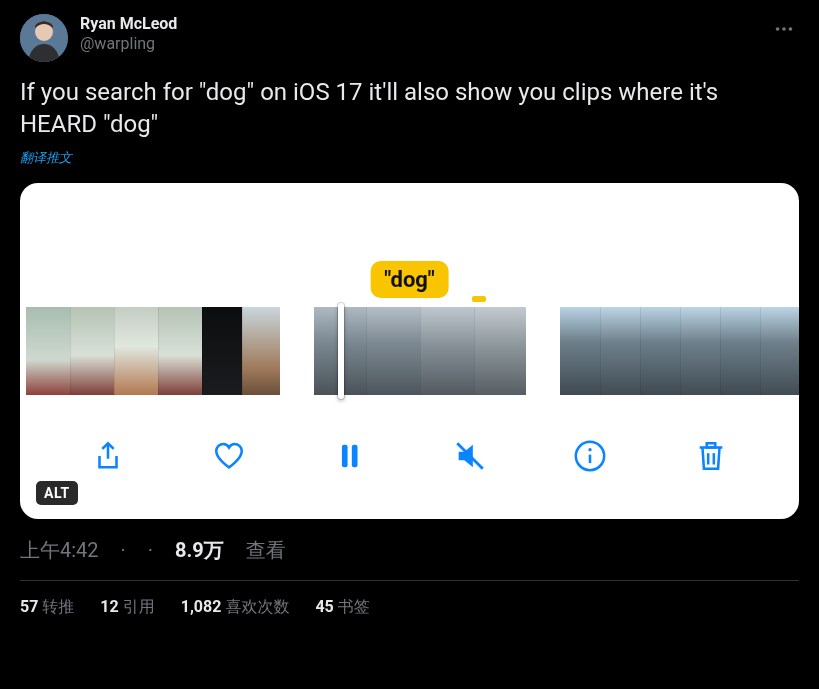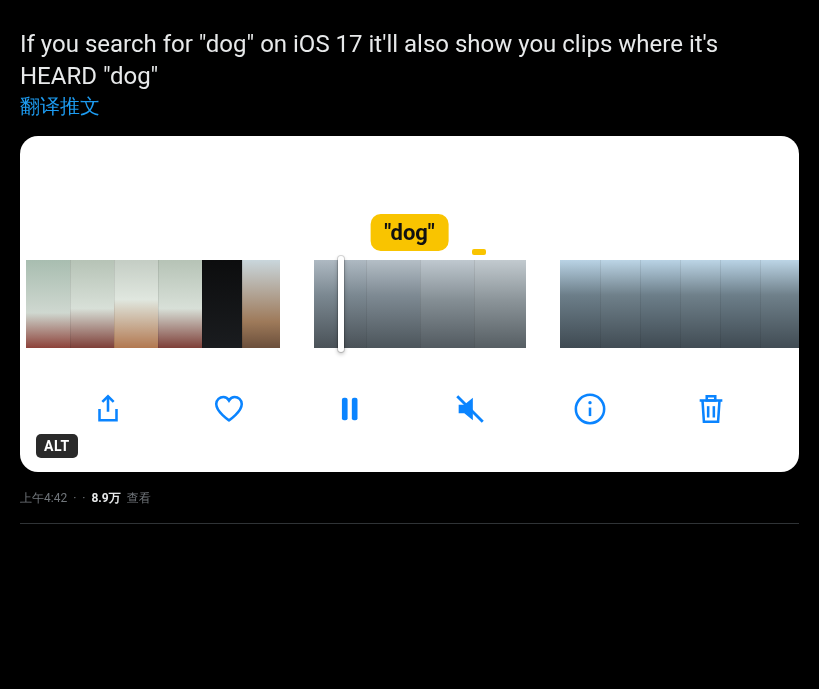--- a/index.html
+++ b/index.html
@@ -41,24 +41,25 @@
     padding: 4px;
   }
   .body-text {
     margin-top: 14px;
     font-size: 24px;
     line-height: 1.35;
     color: #e7e9ea;
     font-weight: 400;
   }
   .translate-link {
-    margin-top: 0;
+    margin-top: 8px;
     color: #1d9bf0;
-    font-size: 20px;
+    font-size: 13px;
     display: inline-block;
+    font-style: italic;
   }
   .media-card {
     margin-top: 16px;
     background: #fff;
     border-radius: 18px;
     overflow: hidden;
     position: relative;
     height: 336px;
   }
   .caption-bubble {
@@ -137,24 +138,24 @@
     color: #fff;
     font-weight: 700;
     font-size: 14px;
     padding: 4px 8px;
     border-radius: 5px;
     letter-spacing: 0.5px;
   }
   .meta-line {
     margin-top: 18px;
     color: #71767b;
-    font-size: 12px;
+    font-size: 20px;
     display: flex;
     align-items: center;
-    gap: 6px;
+    gap: 22px;
   }
   .meta-line .views-count { color: #e7e9ea; font-weight: 700; }
   .divider {
     margin-top: 16px;
     height: 1px;
     background: #2f3336;
   }
   .engagement {
     display: flex;
     gap: 26px;
@@ -175,20 +176,41 @@
   .pH { background: linear-gradient(180deg, #bfc8cf 0%, #858f95 45%, #525a60 100%); }
   .pI { background: linear-gradient(180deg, #c2cacf 0%, #8c959a 45%, #565e63 100%); }
   .pJ { background: linear-gradient(180deg, #b9d3e5 0%, #6c7e89 40%, #3f4a52 100%); }
   .pK { background: linear-gradient(180deg, #bcd5e6 0%, #6f808a 40%, #414c54 100%); }
 </style>
 </head>
 <body>
 
 <div class="tweet">
 
+  <div class="header">
+    <div class="avatar">
+      <svg viewBox="0 0 48 48">
+          <rect width="48" height="48" fill="#597997"></rect>
+          <circle cx="24" cy="18" r="9" fill="#e6c9b4"></circle>
+          <path d="M8 48 C10 34 18 30 24 30 C30 30 38 34 40 48 Z" fill="#2e2e33"></path>
+          <path d="M15 14 Q24 6 33 14 Q34 9 24 7 Q14 9 15 14 Z" fill="#3d2a20"></path>
+        </svg>
+    </div>
+    <div class="names">
+      <span class="display-name">Ryan McLeod</span>
+      <span class="handle">@warpling</span>
+    </div>
+    <div class="more-icon">
+      <svg width="22" height="22" viewBox="0 0 24 24" fill="currentColor">
+          <circle cx="5" cy="12" r="2"></circle>
+          <circle cx="12" cy="12" r="2"></circle>
+          <circle cx="19" cy="12" r="2"></circle>
+        </svg>
+    </div>
+  </div>
 
   <div class="body-text">If you search for "dog" on iOS 17 it'll also show you clips where it's HEARD "dog"</div>
   <a class="translate-link">翻译推文</a>
 
   <div class="media-card">
     <div class="caption-bubble">"dog"</div>
     <div class="playhead-tick"></div>
 
     <div class="filmstrip-row">
       <div class="clip-group g1">
@@ -265,14 +287,28 @@
   <div class="meta-line">
     <span>上午4:42</span>
     <span>·</span>
     <span>·</span>
     <span class="views-count">8.9万</span>
     <span>查看</span>
   </div>
 
   <div class="divider"></div>
 
+  <div class="engagement">
+    <div class="stat">
+      <span class="num">57</span><span>转推</span>
+    </div>
+    <div class="stat">
+      <span class="num">12</span><span>引用</span>
+    </div>
+    <div class="stat">
+      <span class="num">1,082</span><span>喜欢次数</span>
+    </div>
+    <div class="stat">
+      <span class="num">45</span><span>书签</span>
+    </div>
+  </div>
 
 </div>
 
 </body></html>

